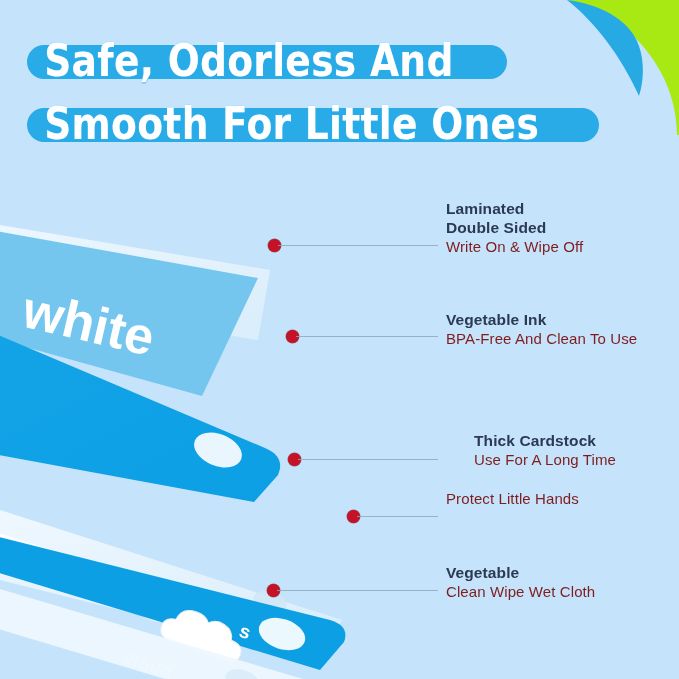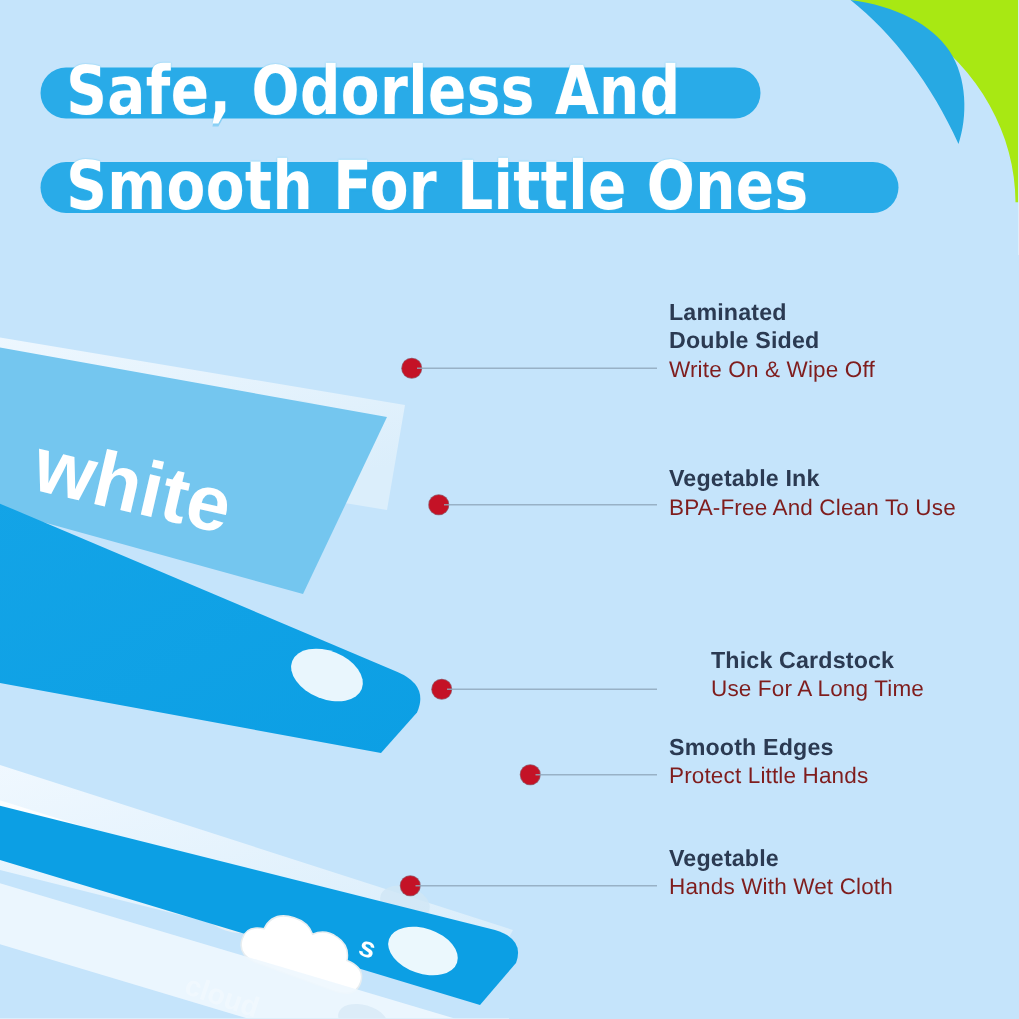--- a/index.html
+++ b/index.html
@@ -223,28 +223,27 @@
       <span class="label" style="left:446px;top:431px;margin-left:28px;">
         <span class="head">Thick Cardstock</span>
         <span class="sub">Use For A Long Time</span>
       </span>
     </div>
 
     <div class="callout">
       <span class="dot" style="left:347px;top:510px;"></span>
       <span class="line" style="left:357px;top:516px;width:81px;"></span>
       <span class="label" style="left:446px;top:489px;">
-        <span class="head">Smooth Edges</span>
         <span class="sub">Protect Little Hands</span>
       </span>
     </div>
 
     <div class="callout">
       <span class="dot" style="left:267px;top:584px;"></span>
       <span class="line" style="left:277px;top:590px;width:161px;"></span>
       <span class="label" style="left:446px;top:563px;">
         <span class="head">Vegetable</span>
-        <span class="sub">Hands With Wet Cloth</span>
+        <span class="sub">Clean Wipe Wet Cloth</span>
       </span>
     </div>
 
   </div>
 </div>
 
 </body></html>

